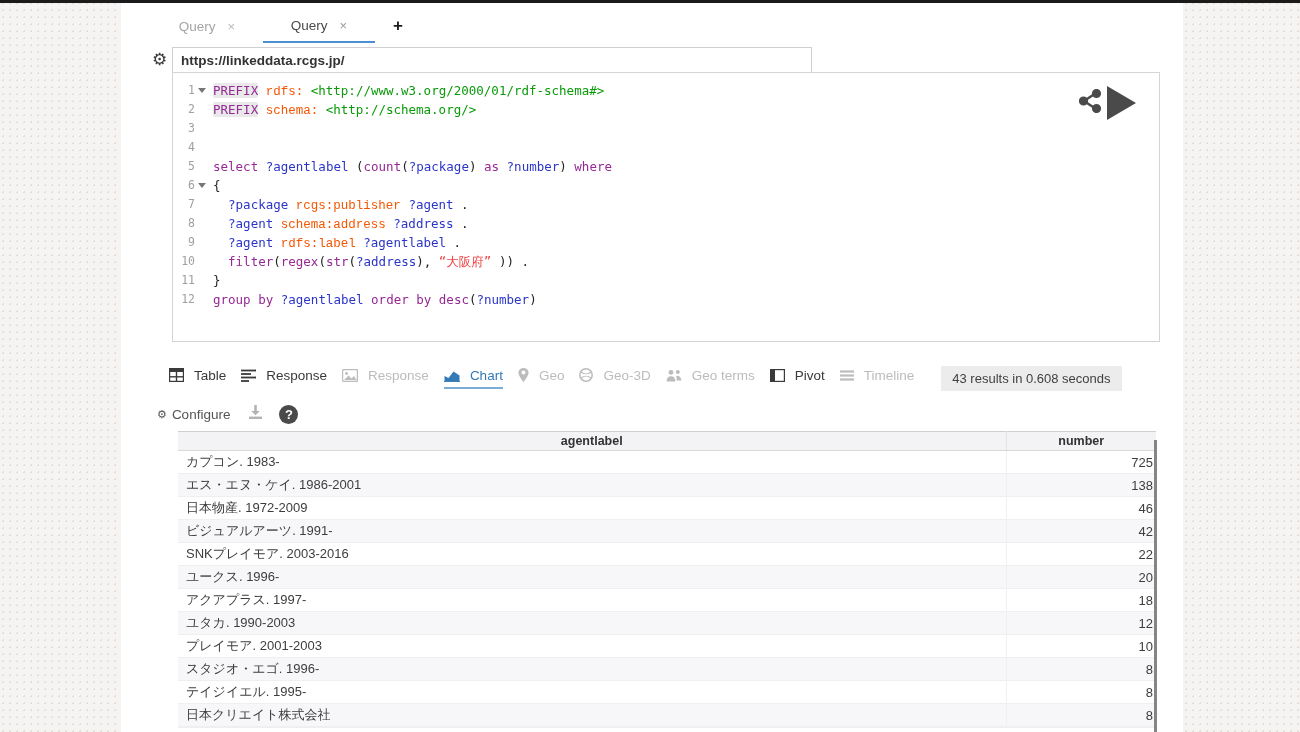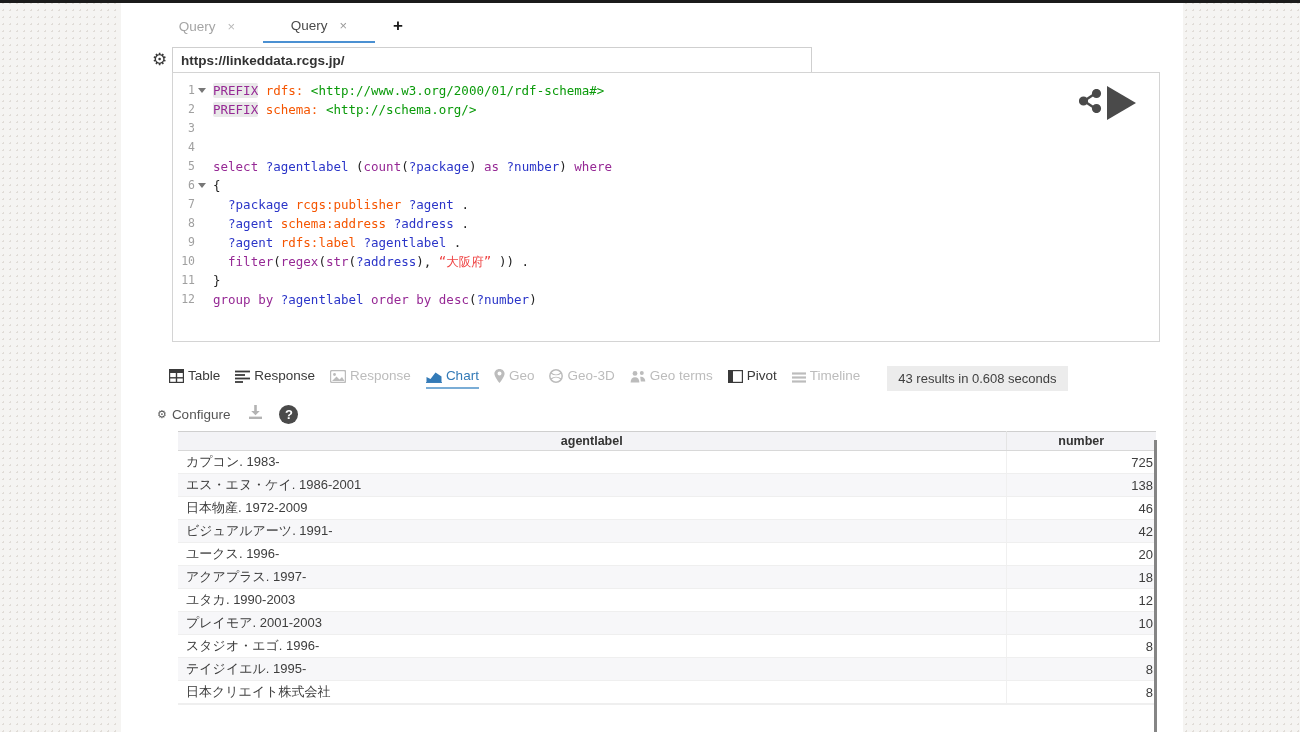--- a/index.html
+++ b/index.html
@@ -34,33 +34,33 @@
     border:1px solid #d4d4d4; background:#fff; padding-top:8px; overflow:hidden; }
   .cm-line { display:flex; height:19px; line-height:19px; white-space:pre;
     font-family:"DejaVu Sans Mono", monospace; font-size:12.5px; }
   .gutter { width:34px; flex:0 0 34px; display:flex; align-items:center; }
   .lnum { width:22px; text-align:right; color:#a0a0a0; font-size:11.5px; }
   .fold { width:0; height:0; border-left:4px solid transparent; border-right:4px solid transparent;
     border-top:5px solid #777; margin-left:3px; }
   .code { padding-left:6px; color:#222; }
   .t-kwhl { color:#962995; background:#e9e9e9; border-radius:2px; }
   .t-kw  { color:#962995; }
-  .t-pn  { color:#f55500; }
+  .t-pn  { color:#f55500;font-family:Liberation Mono, monospace; }
   .t-uri { color:#0a9a0a; }
   .t-var { color:#2b35c8; }
   .t-str { color:#ef4444; }
   .t-pl  { color:#222; }
 
   .share-btn { position:absolute; left:958px; top:86px; cursor:pointer; }
   .run-btn { position:absolute; left:986px; top:83px; width:0; height:0; cursor:pointer;
     border-left:29px solid #4a4a4a; border-top:17px solid transparent; border-bottom:17px solid transparent; }
 
   
   .rtabs { position:absolute; left:48px; top:360px; height:30px; display:flex; align-items:center; gap:15px; }
-  .rtab { display:flex; align-items:flex-end; gap:4px; font-size:13.5px; cursor:pointer;
+  .rtab { display:flex; align-items:center; gap:10px; font-size:13.5px; cursor:pointer;
     padding-bottom:4px; border-bottom:2px solid transparent; }
   .rtab.dark { color:#3a3a3a; }
   .rtab.dim  { color:#bcbcbc; }
   .rtab.active { color:#337ab7; border-bottom:2px solid #7aadd6; }
   .rtab svg { flex:0 0 auto; }
   .results-pill { margin-left:12px; background:#ececec; color:#3f3f3f; font-size:13px;
     padding:5px 11px; white-space:nowrap; }
 
   
   .ctoolbar { position:absolute; left:36px; top:398px; height:26px; display:flex; align-items:center; }
@@ -251,20 +251,24 @@
           </tr>
           <tr>
             <td class="c-label">日本物産. 1972-2009</td>
             <td class="c-num">46</td>
           </tr>
           <tr>
             <td class="c-label">ビジュアルアーツ. 1991-</td>
             <td class="c-num">42</td>
           </tr>
           <tr>
+            <td class="c-label">SNKプレイモア. 2003-2016</td>
+            <td class="c-num">22</td>
+          </tr>
+          <tr>
             <td class="c-label">ユークス. 1996-</td>
             <td class="c-num">20</td>
           </tr>
           <tr>
             <td class="c-label">アクアプラス. 1997-</td>
             <td class="c-num">18</td>
           </tr>
           <tr>
             <td class="c-label">ユタカ. 1990-2003</td>
             <td class="c-num">12</td>

